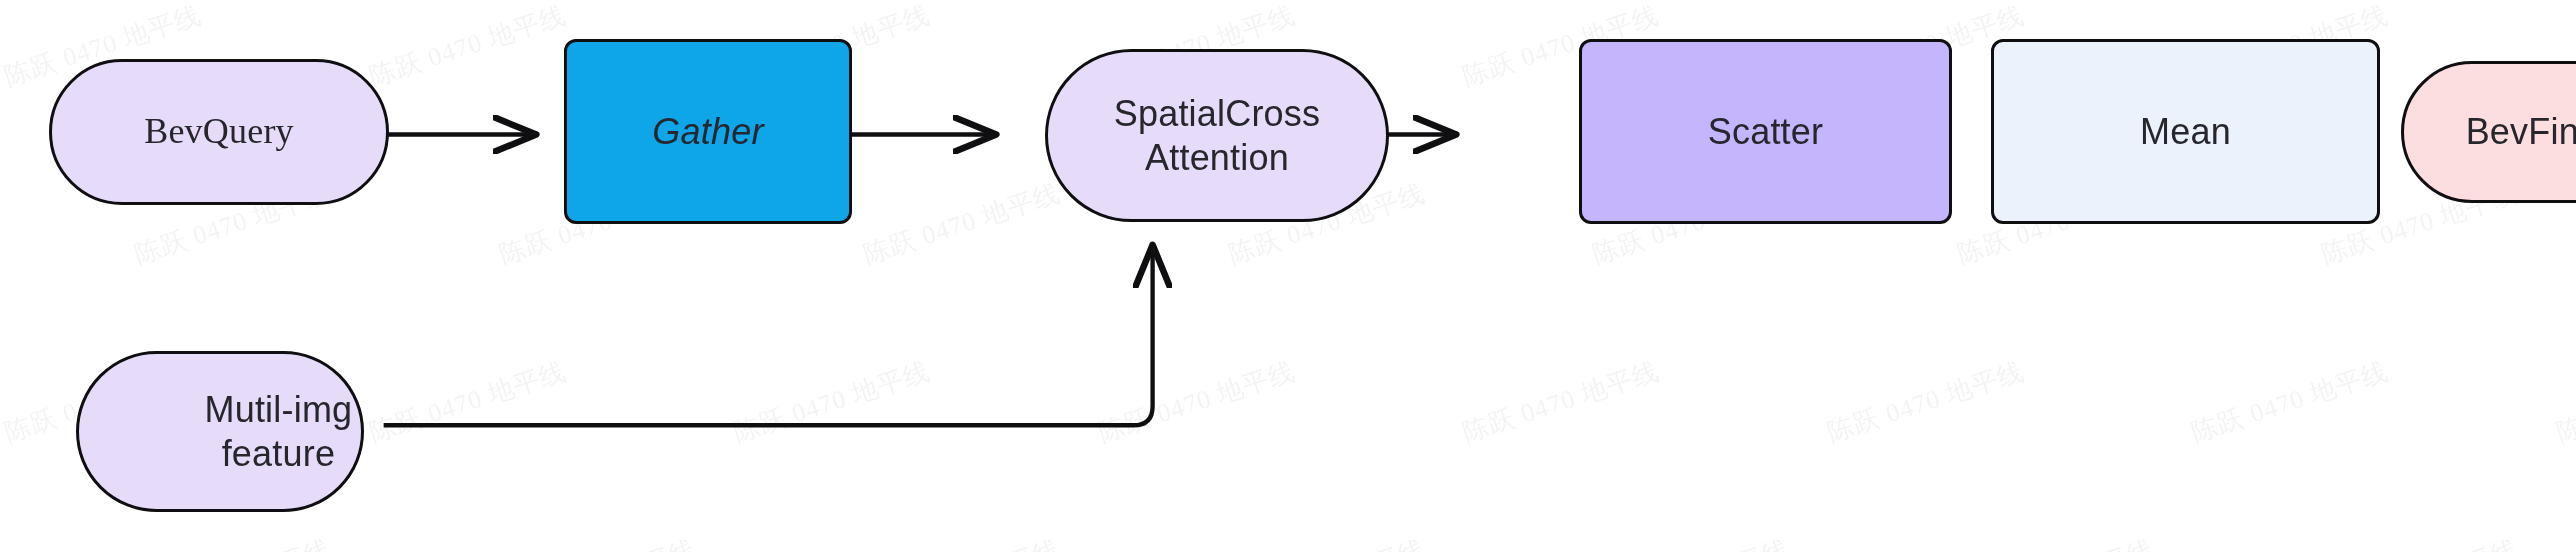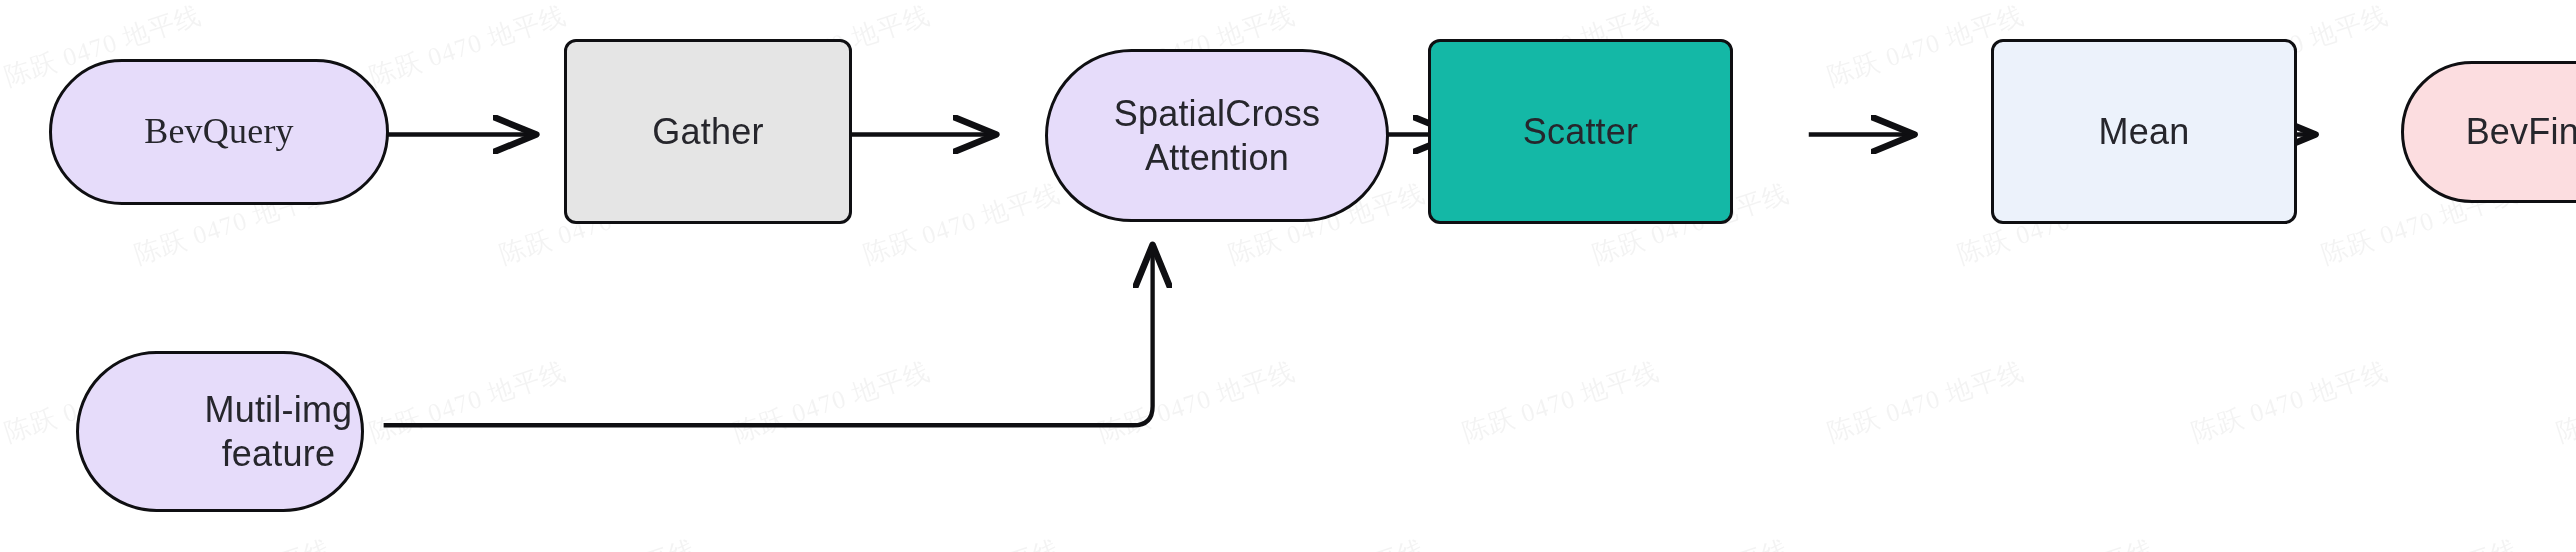--- a/index.html
+++ b/index.html
@@ -136,34 +136,34 @@
       <path d="M 442 490 L 1306 490 Q 1328 490 1328 468 L 1328 282" marker-end="url(#arrowhead)"></path>
     </g>
   </svg>
 
   <div id="nodes-layer">
 
     <div class="node shape-stadium" style="left:49px; top:59px; width:340px; height:146px; background:#e6dcfa;font-family:Liberation Serif, serif;">
       <span class="label">BevQuery</span>
     </div>
 
-    <div class="node shape-rect" style="left:564px; top:39px; width:288px; height:185px; background:#e5e5e5;">
+    <div class="node shape-rect" style="left:564px; top:39px; width:288px; height:185px; background:#0ea5e9;font-style:italic;">
       <span class="label">Gather</span>
     </div>
 
     <div class="node shape-stadium" style="left:1045px; top:49px; width:344px; height:173px; background:#e6dcfa;">
       <span class="label">SpatialCross
 Attention</span>
     </div>
 
-    <div class="node shape-rect" style="left:1428px; top:39px; width:305px; height:185px; background:#14b8a6;">
+    <div class="node shape-rect" style="left:1579px; top:39px; width:373px; height:185px; background:#c4b5fd;">
       <span class="label">Scatter</span>
     </div>
 
-    <div class="node shape-rect" style="left:1991px; top:39px; width:306px; height:185px; background:#ecf2fb;">
+    <div class="node shape-rect" style="left:1991px; top:39px; width:389px; height:185px; background:#ecf2fb;">
       <span class="label">Mean</span>
     </div>
 
     <div class="node shape-stadium" style="left:2401px; top:61px; width:271px; height:142px; background:#fcdde0;">
       <span class="label">BevFinal</span>
     </div>
 
     <div class="node shape-stadium" style="left:76px; top:351px; width:288px; height:161px; background:#e6dcfa;justify-content:flex-end;">
       <span class="label">Mutil-img
 feature</span>

